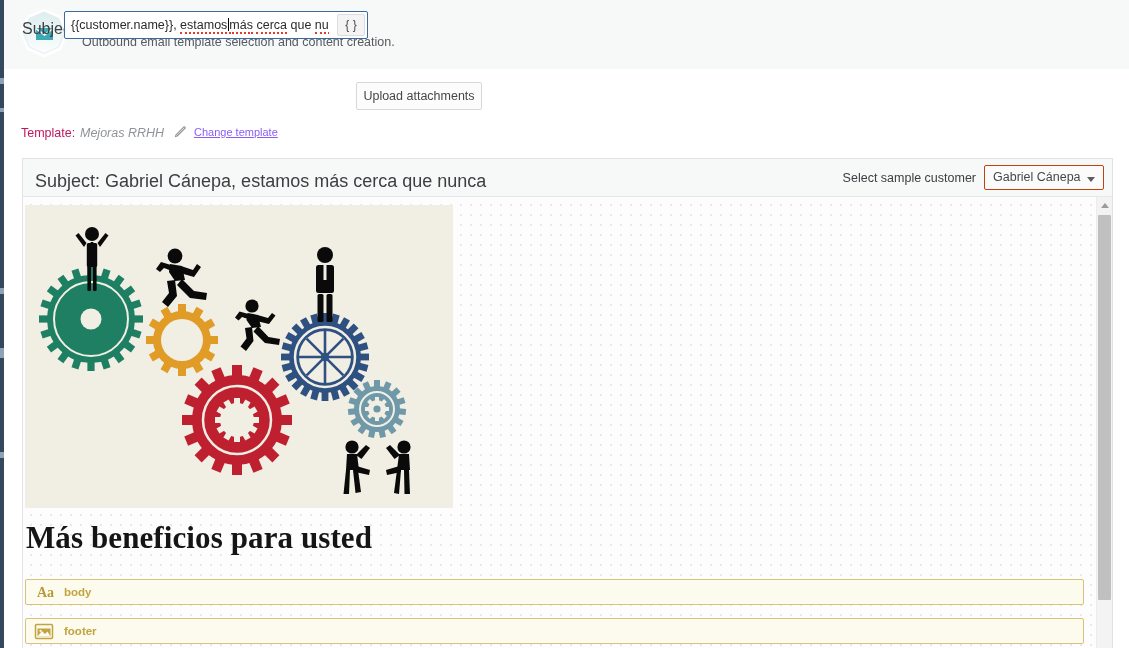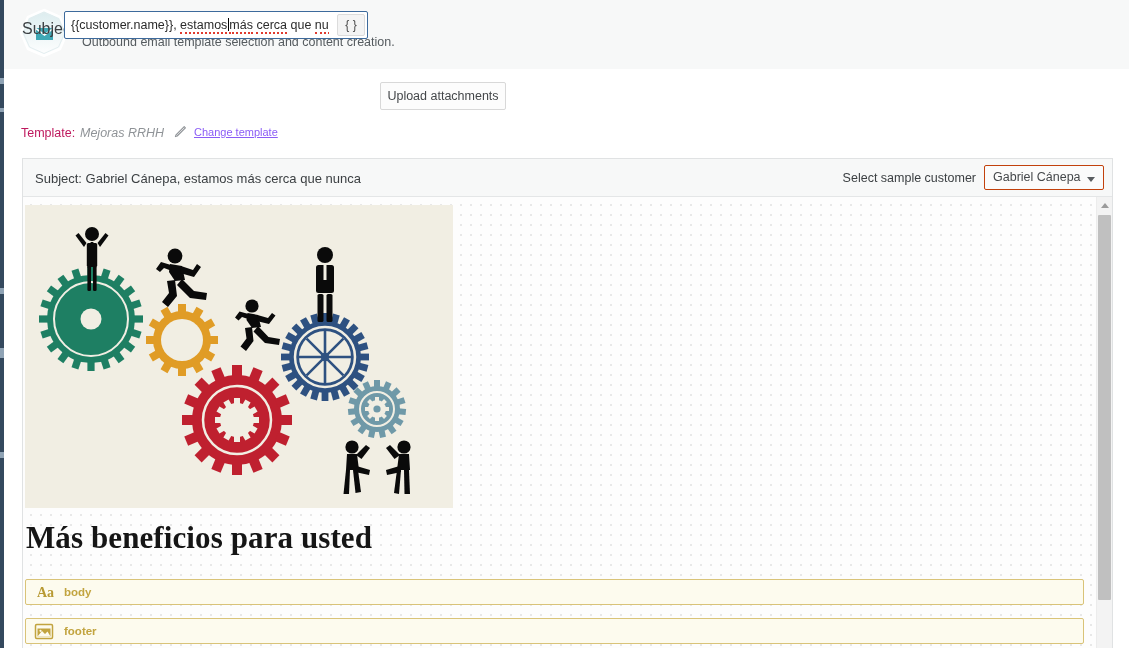--- a/index.html
+++ b/index.html
@@ -113,21 +113,21 @@
     border: 1px solid #dcdcdc;
     border-radius: 2px;
     font-size: 12px;
     color: #4a4a4a;
     text-align: center;
     line-height: 21px;
     cursor: pointer;
   }
   .upload-btn {
     position: absolute;
-    left: 380px; top: 82px;
+    left: 356px; top: 82px;
     width: 126px; height: 28px;
     background: #fcfcfc;
     border: 1px solid #d8d8d8;
     border-radius: 2px;
     font-size: 12.5px;
     color: #44474a;
     text-align: center;
     line-height: 26px;
     cursor: pointer;
   }
@@ -172,21 +172,21 @@
   .preview-bar {
     position: absolute;
     left: 0; top: 0;
     width: 1089px; height: 38px;
     background: #f7f8f8;
     border-bottom: 1px solid #e4e6e7;
   }
   .preview-subject {
     position: absolute;
     left: 12px; top: 12px;
-    font-size: 13px;
+    font-size: 18px;
     color: #3c4043;
     white-space: nowrap;
     text-align: right;
   }
   .sample-label {
     position: absolute;
     right: 136px; top: 12px;
     font-size: 12.5px;
     color: #3c4043;
     white-space: nowrap;

